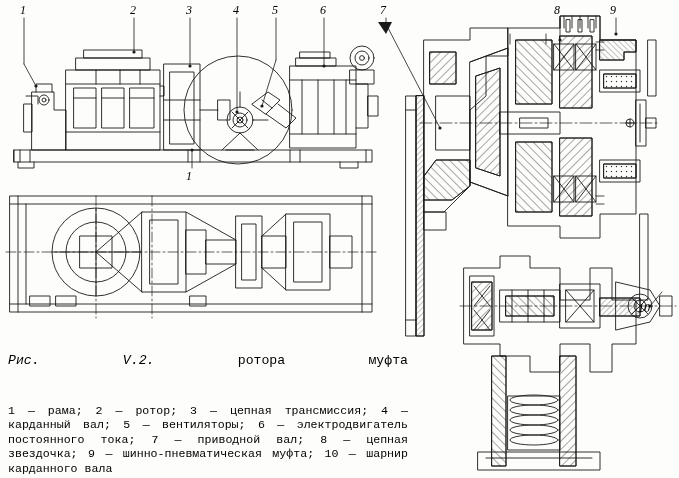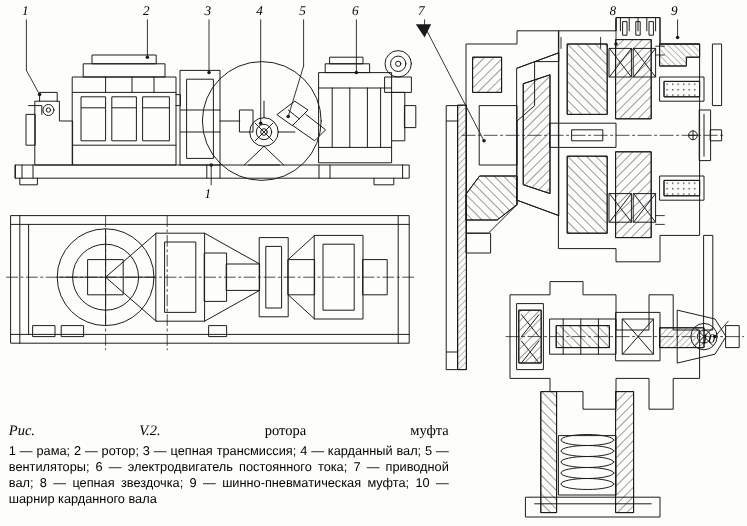--- a/index.html
+++ b/index.html
@@ -30,35 +30,34 @@
     font-size: 12px;
     color: #000;
     line-height: 1;
     white-space: nowrap;
   }
   .caption {
     position: absolute;
     left: 8px;
     top: 352px;
     width: 400px;
-    font-family: Liberation Serif, serif;
+    font-family: Liberation Mono, monospace;
     font-size: 13.2px;
     line-height: 17px;
     color: #000;
-    margin-top: 30px;
   }
   .caption .ttl {
     font-style: italic;
   }
   .legend {
     position: absolute;
     left: 8px;
     top: 404px;
     width: 400px;
-    font-family: Liberation Sans, sans-serif;
+    font-family: Liberation Mono, monospace;
     font-size: 11.6px;
     line-height: 14.4px;
     color: #000;
     text-align: justify;
   }
   .cap-line {
     display: block;
     letter-spacing: 0px;
   }
   .cap-spread {

